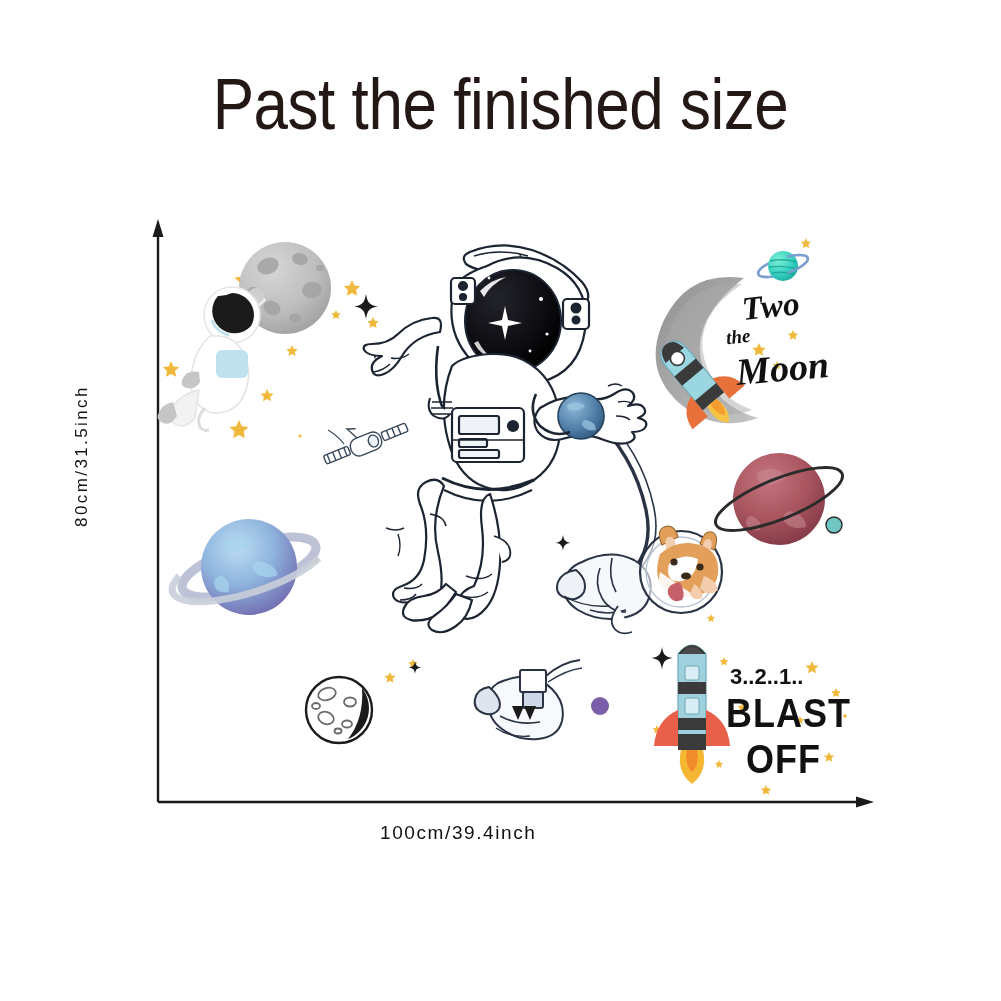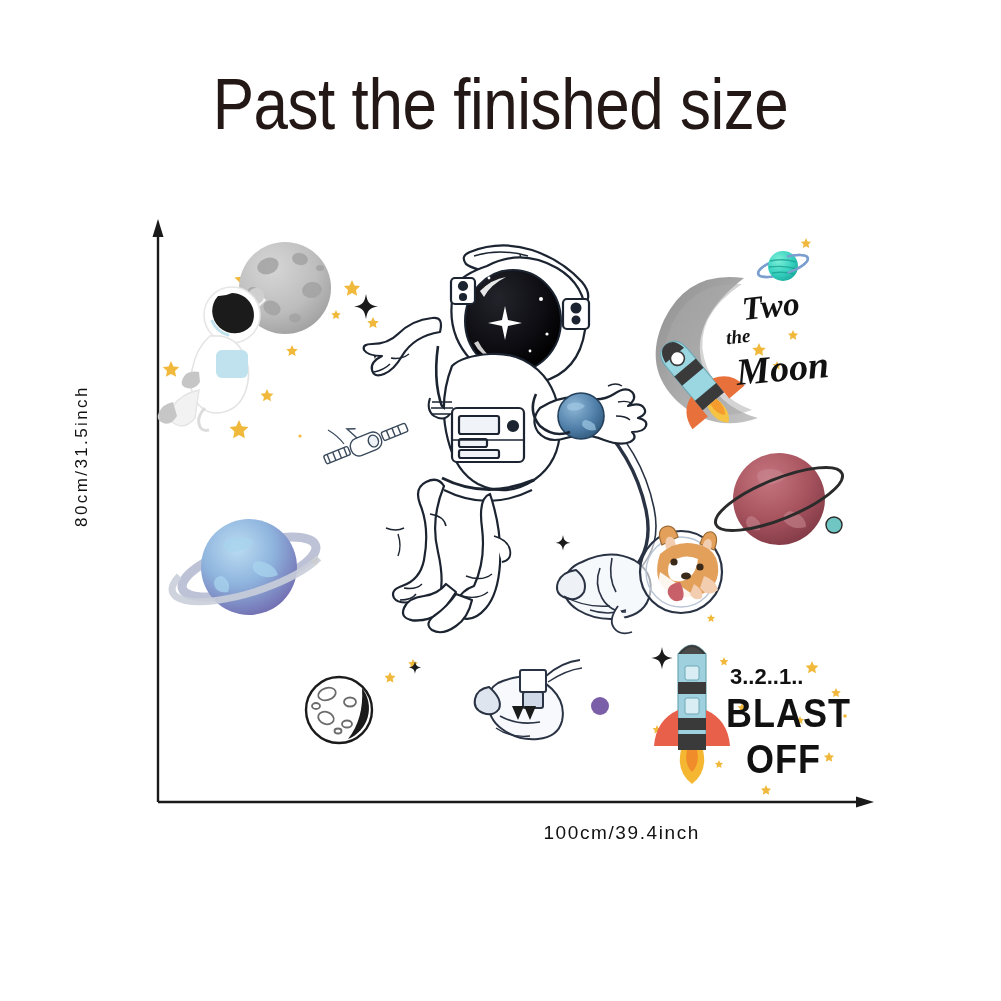--- a/index.html
+++ b/index.html
@@ -37,21 +37,21 @@
     transform-origin:50% 50%;
     font-size:17px;
     letter-spacing:2.4px;
     color:#111;
     white-space:nowrap;
   }
   #h-label{
     position:absolute;
     left:380px; top:806px;
     width:320px;
-    text-align:right;
+    text-align:left;
     font-size:19px;
     letter-spacing:1.6px;
     color:#111;
     white-space:nowrap;
   }
 
   
   #stage{position:absolute;left:0;top:0;width:1001px;height:1001px;}
   svg.layer{position:absolute;left:0;top:0;width:1001px;height:1001px;overflow:visible;}
   .art{position:absolute;}

